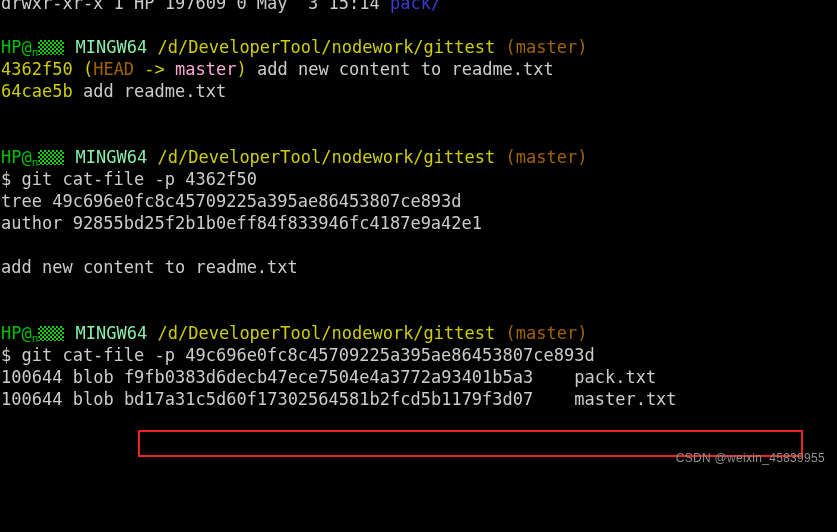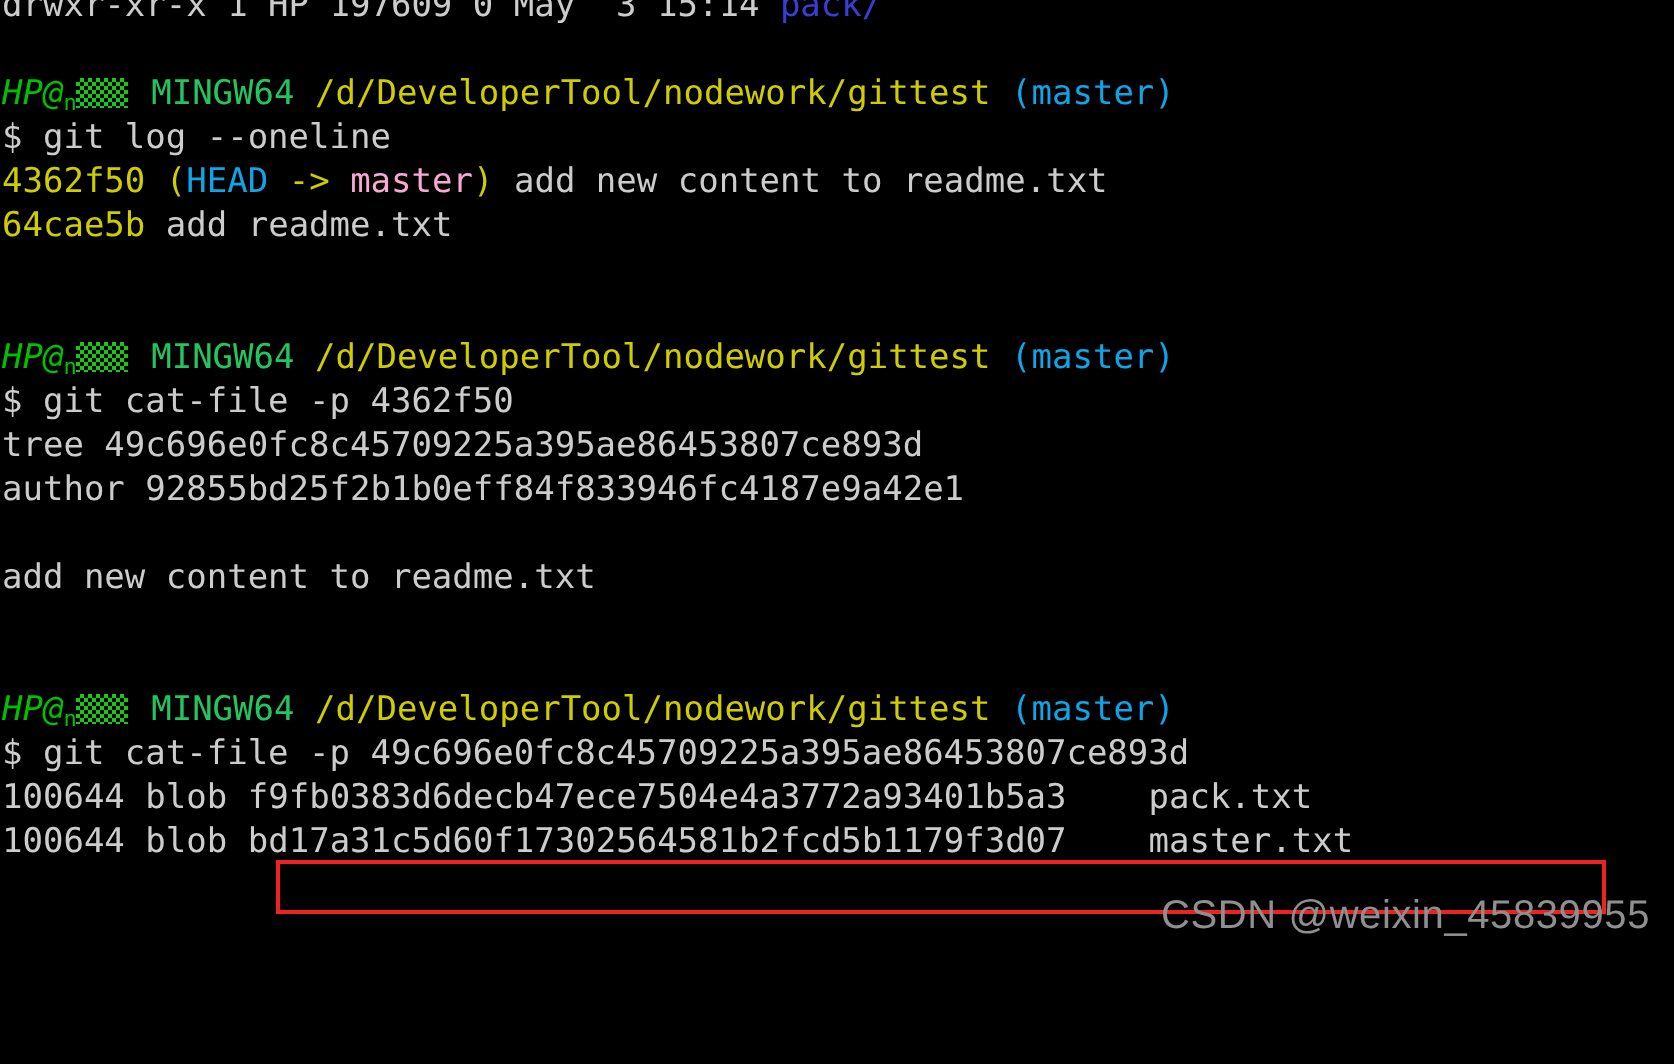--- a/index.html
+++ b/index.html
@@ -37,24 +37,24 @@
     height: 22px;
     white-space: pre;
     padding-left: 1px;
     font-size: 17px;
     line-height: 22px;
   }
   .blank { height: 22px; }
 
   
   .c-default { color: #cccccc; }
-  .c-green   { color: #00c000; font-style: italic; }
-  .c-magenta { color: #22c55e; }
+  .c-green   { color: #00c000; }
+  .c-magenta { color: #86efac; }
   .c-yellow  { color: #cdcd00; }
-  .c-cyan    { color: #0ea5e9; }
+  .c-cyan    { color: #a16207; }
   .c-brgreen { color: #f9a8d4; }
   .c-blue    { color: #3b3bd6; }
 
   
   .host-block {
     display: inline-block;
     width: 26px;
     height: 15px;
     vertical-align: -2px;
     margin: 0 1px 0 0;
@@ -83,39 +83,38 @@
     pointer-events: none;
   }
 
   
   #watermark {
     position: absolute;
     right: 12px;
     bottom: 8px;
     color: #8f8f8f;
     font-family: "Liberation Sans", sans-serif;
-    font-size: 20px;
+    font-size: 12px;
     letter-spacing: 0.3px;
     white-space: pre;
     margin-top: 24px;
   }
 </style>
 </head>
 <body>
 
 <div id="terminal">
   <div class="screen">
 
     <div class="line"><span class="c-default">drwxr-xr-x 1 HP 197609 0 May  3 15:14 </span><span class="c-blue">pack/</span></div>
 
     <div class="blank"></div>
 
     <div class="line"><span class="c-green">HP@</span><span class="sub-n">n</span><span class="host-block"></span><span class="c-default"> </span><span class="c-magenta">MINGW64</span><span> </span><span class="c-yellow">/d/DeveloperTool/nodework/gittest</span><span> </span><span class="c-cyan">(master)</span></div>
 
-    <div class="line c-default">$ git log --oneline</div>
 
     <div class="line"><span class="c-yellow">4362f50</span><span> </span><span class="c-yellow">(</span><span class="c-cyan">HEAD</span><span class="c-yellow"> -&gt; </span><span class="c-brgreen">master</span><span class="c-yellow">)</span><span> </span><span class="c-default">add new content to readme.txt</span></div>
 
 
     <div class="line"><span class="c-yellow">64cae5b</span><span> </span><span class="c-default">add readme.txt</span></div>
 
     <div class="blank"></div>
     <div class="blank"></div>
 
     <div class="line"><span class="c-green">HP@</span><span class="sub-n">n</span><span class="host-block"></span><span> </span><span class="c-magenta">MINGW64</span><span> </span><span class="c-yellow">/d/DeveloperTool/nodework/gittest</span><span> </span><span class="c-cyan">(master)</span></div>

